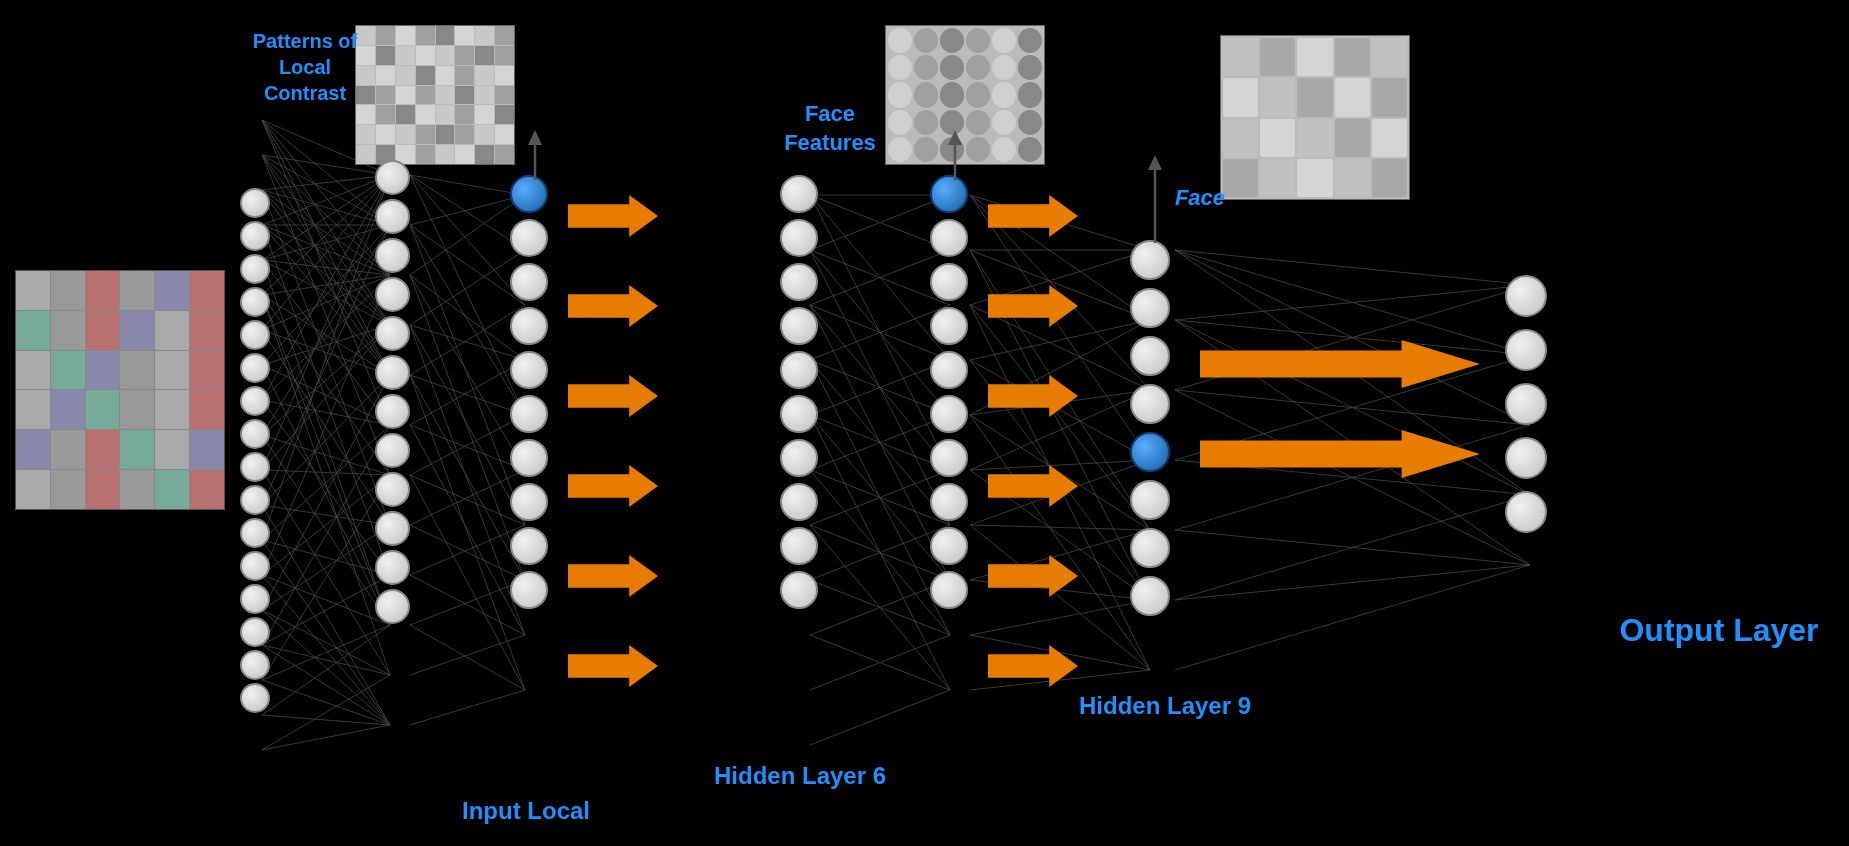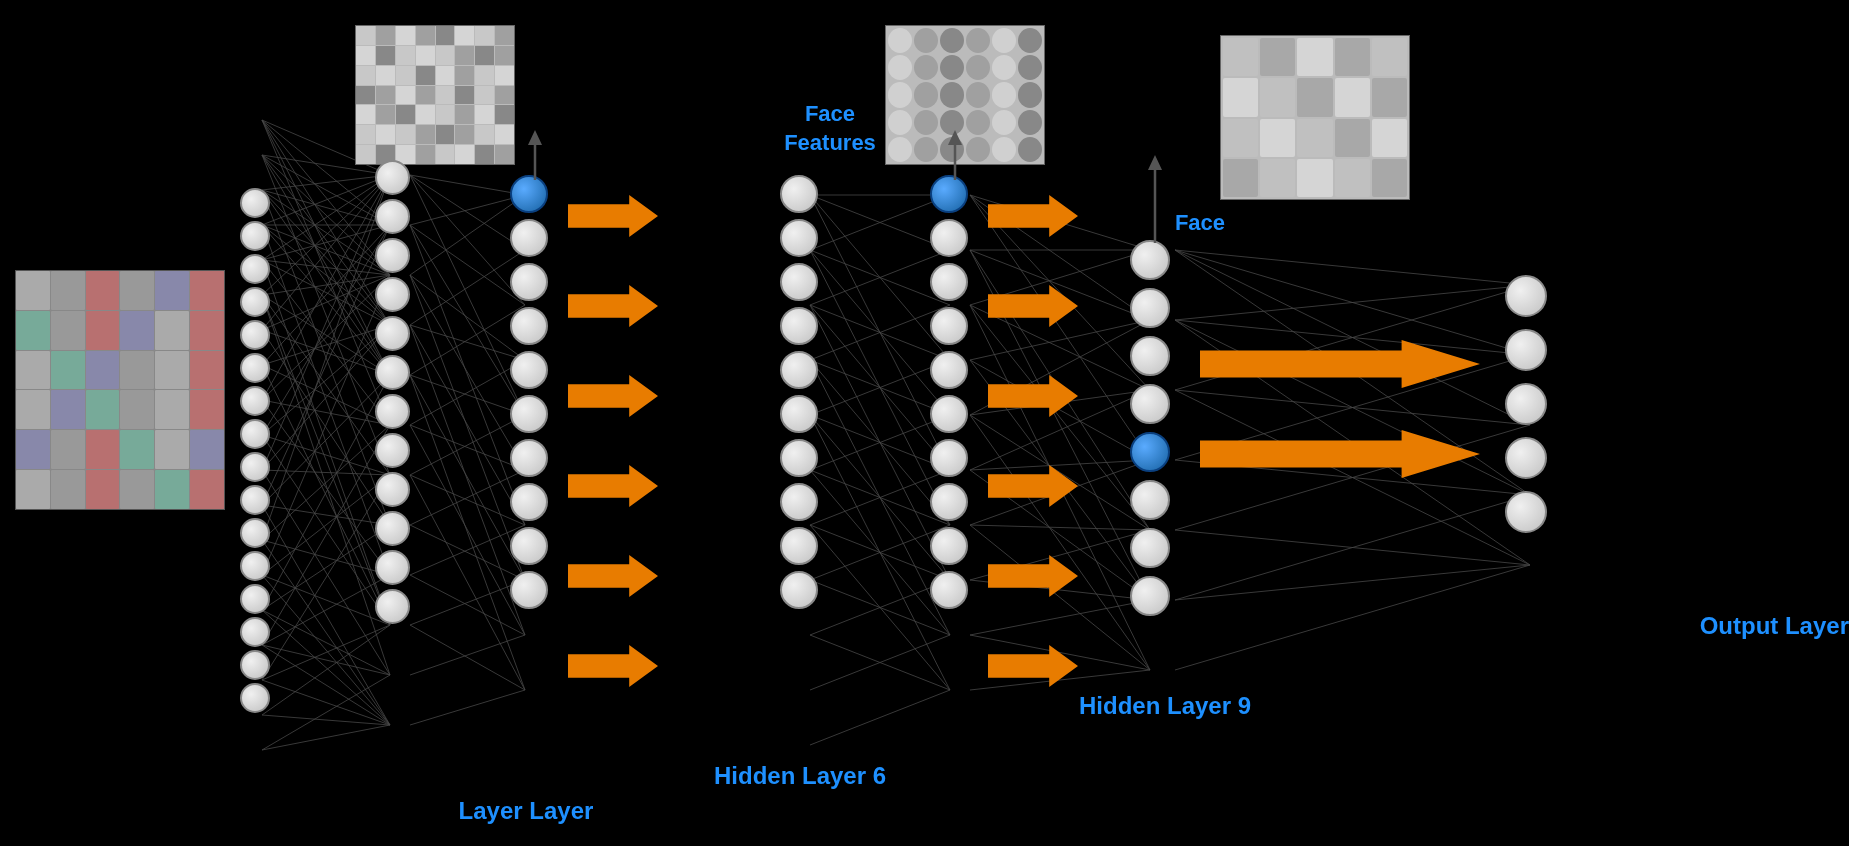--- a/index.html
+++ b/index.html
@@ -126,23 +126,24 @@
 
     .label-face-features {
       left: 760px;
       top: 100px;
       width: 140px;
       font-size: 22px;
     }
 
     .label-face {
       left: 1160px;
-      top: 209px;
+      top: 184px;
       width: 80px;
       font-size: 22px;
+      font-style: italic;
     }
 
     .label-input-layer {
       left: 411px;
       top: 795px;
       width: 230px;
       font-size: 24px;
     }
 
     .label-hidden1 {
@@ -156,22 +157,21 @@
       left: 1050px;
       top: 690px;
       width: 230px;
       font-size: 24px;
     }
 
     .label-output {
       left: 1589px;
       top: 610px;
       width: 260px;
-      font-size: 24px;
-      text-align: right;
+      font-size: 32px;
     }
 
     
     .layer {
       position: absolute;
       display: flex;
       flex-direction: column;
       align-items: center;
       justify-content: center;
       gap: 4px;
@@ -723,21 +723,23 @@
   <svg style="position:absolute; left:945px; top:130px; width:20px; height:55px;">
     <line x1="10" y1="50" x2="10" y2="10" stroke="#555" stroke-width="2.5"></line>
     <polygon points="3,15 10,0 17,15" fill="#555"></polygon>
   </svg>
 
   <svg style="position:absolute; left:1145px; top:155px; width:20px; height:95px;">
     <line x1="10" y1="88" x2="10" y2="10" stroke="#555" stroke-width="2.5"></line>
     <polygon points="3,15 10,0 17,15" fill="#555"></polygon>
   </svg>
 
+  <div class="label label-patterns">Patterns of Local
+Contrast</div>
   <div class="label label-face-features">Face
 Features</div>
   <div class="label label-face">Face</div>
-  <div class="label label-input-layer">Layer Layer</div>
+  <div class="label label-input-layer">Input Local</div>
   <div class="label label-hidden1">Hidden Layer 6</div>
   <div class="label label-hidden2">Hidden Layer 9</div>
   <div class="label label-output">Output Layer</div>
 
 </div>
 
 </body></html>

